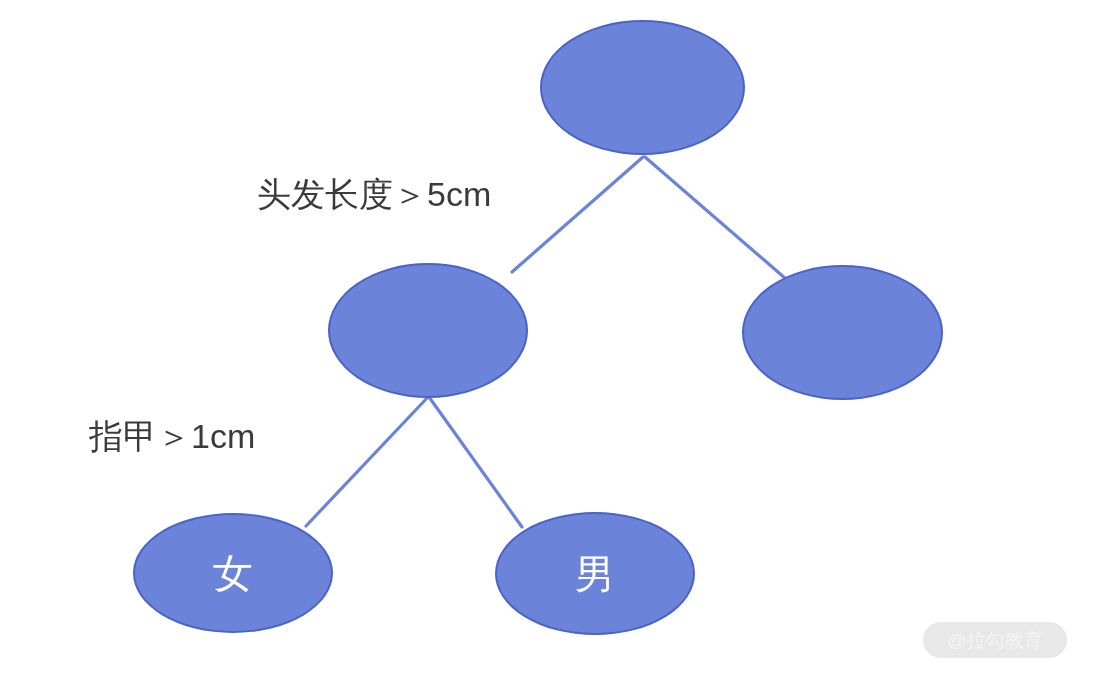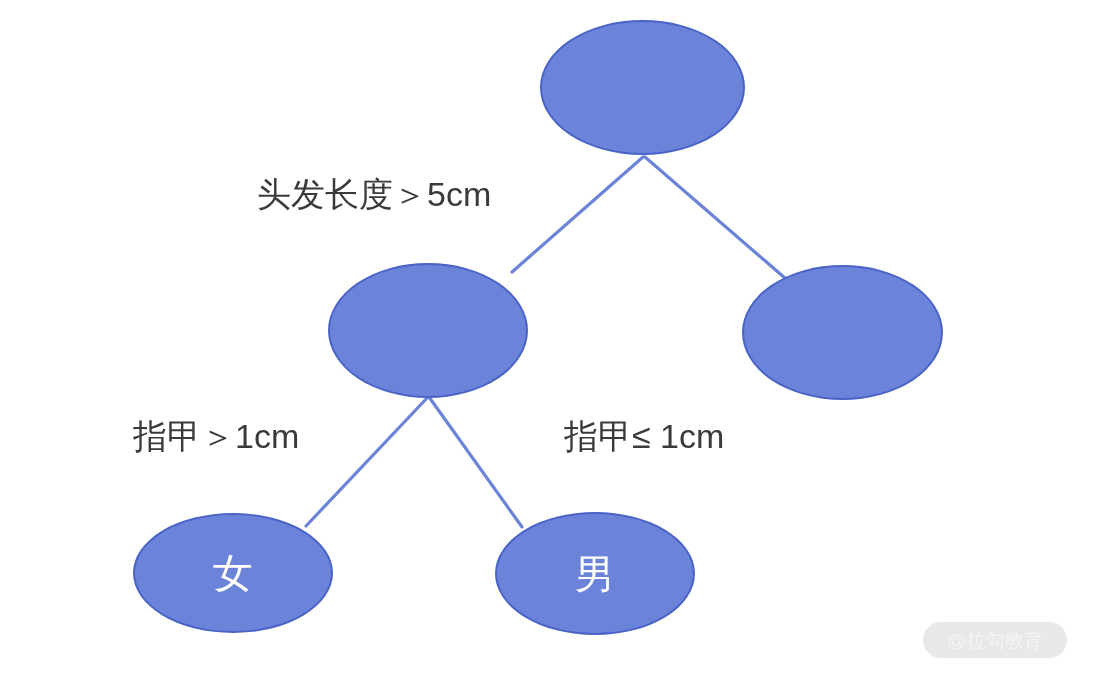--- a/index.html
+++ b/index.html
@@ -97,21 +97,20 @@
     <span class="node-label">女</span>
   </div>
 
   <div class="node" style="left:495px; top:512px; width:200px; height:123px;">
     <span class="node-label">男</span>
   </div>
 
   <div class="edge-label" style="left:257px; top:176px;">头发长度＞5cm</div>
 
 
-  <div class="edge-label" style="left:89px; top:418px;margin-left:44px;">指甲＞1cm</div>
+  <div class="edge-label" style="left:89px; top:418px;">指甲＞1cm</div>
 
-  <div class="edge-label" style="left:564px; top:418px;">指甲≤ 1cm</div>
 
   <div id="watermark">
     <span id="watermark-text">@拉勾教育</span>
   </div>
 
 </div>
 
 </body></html>

